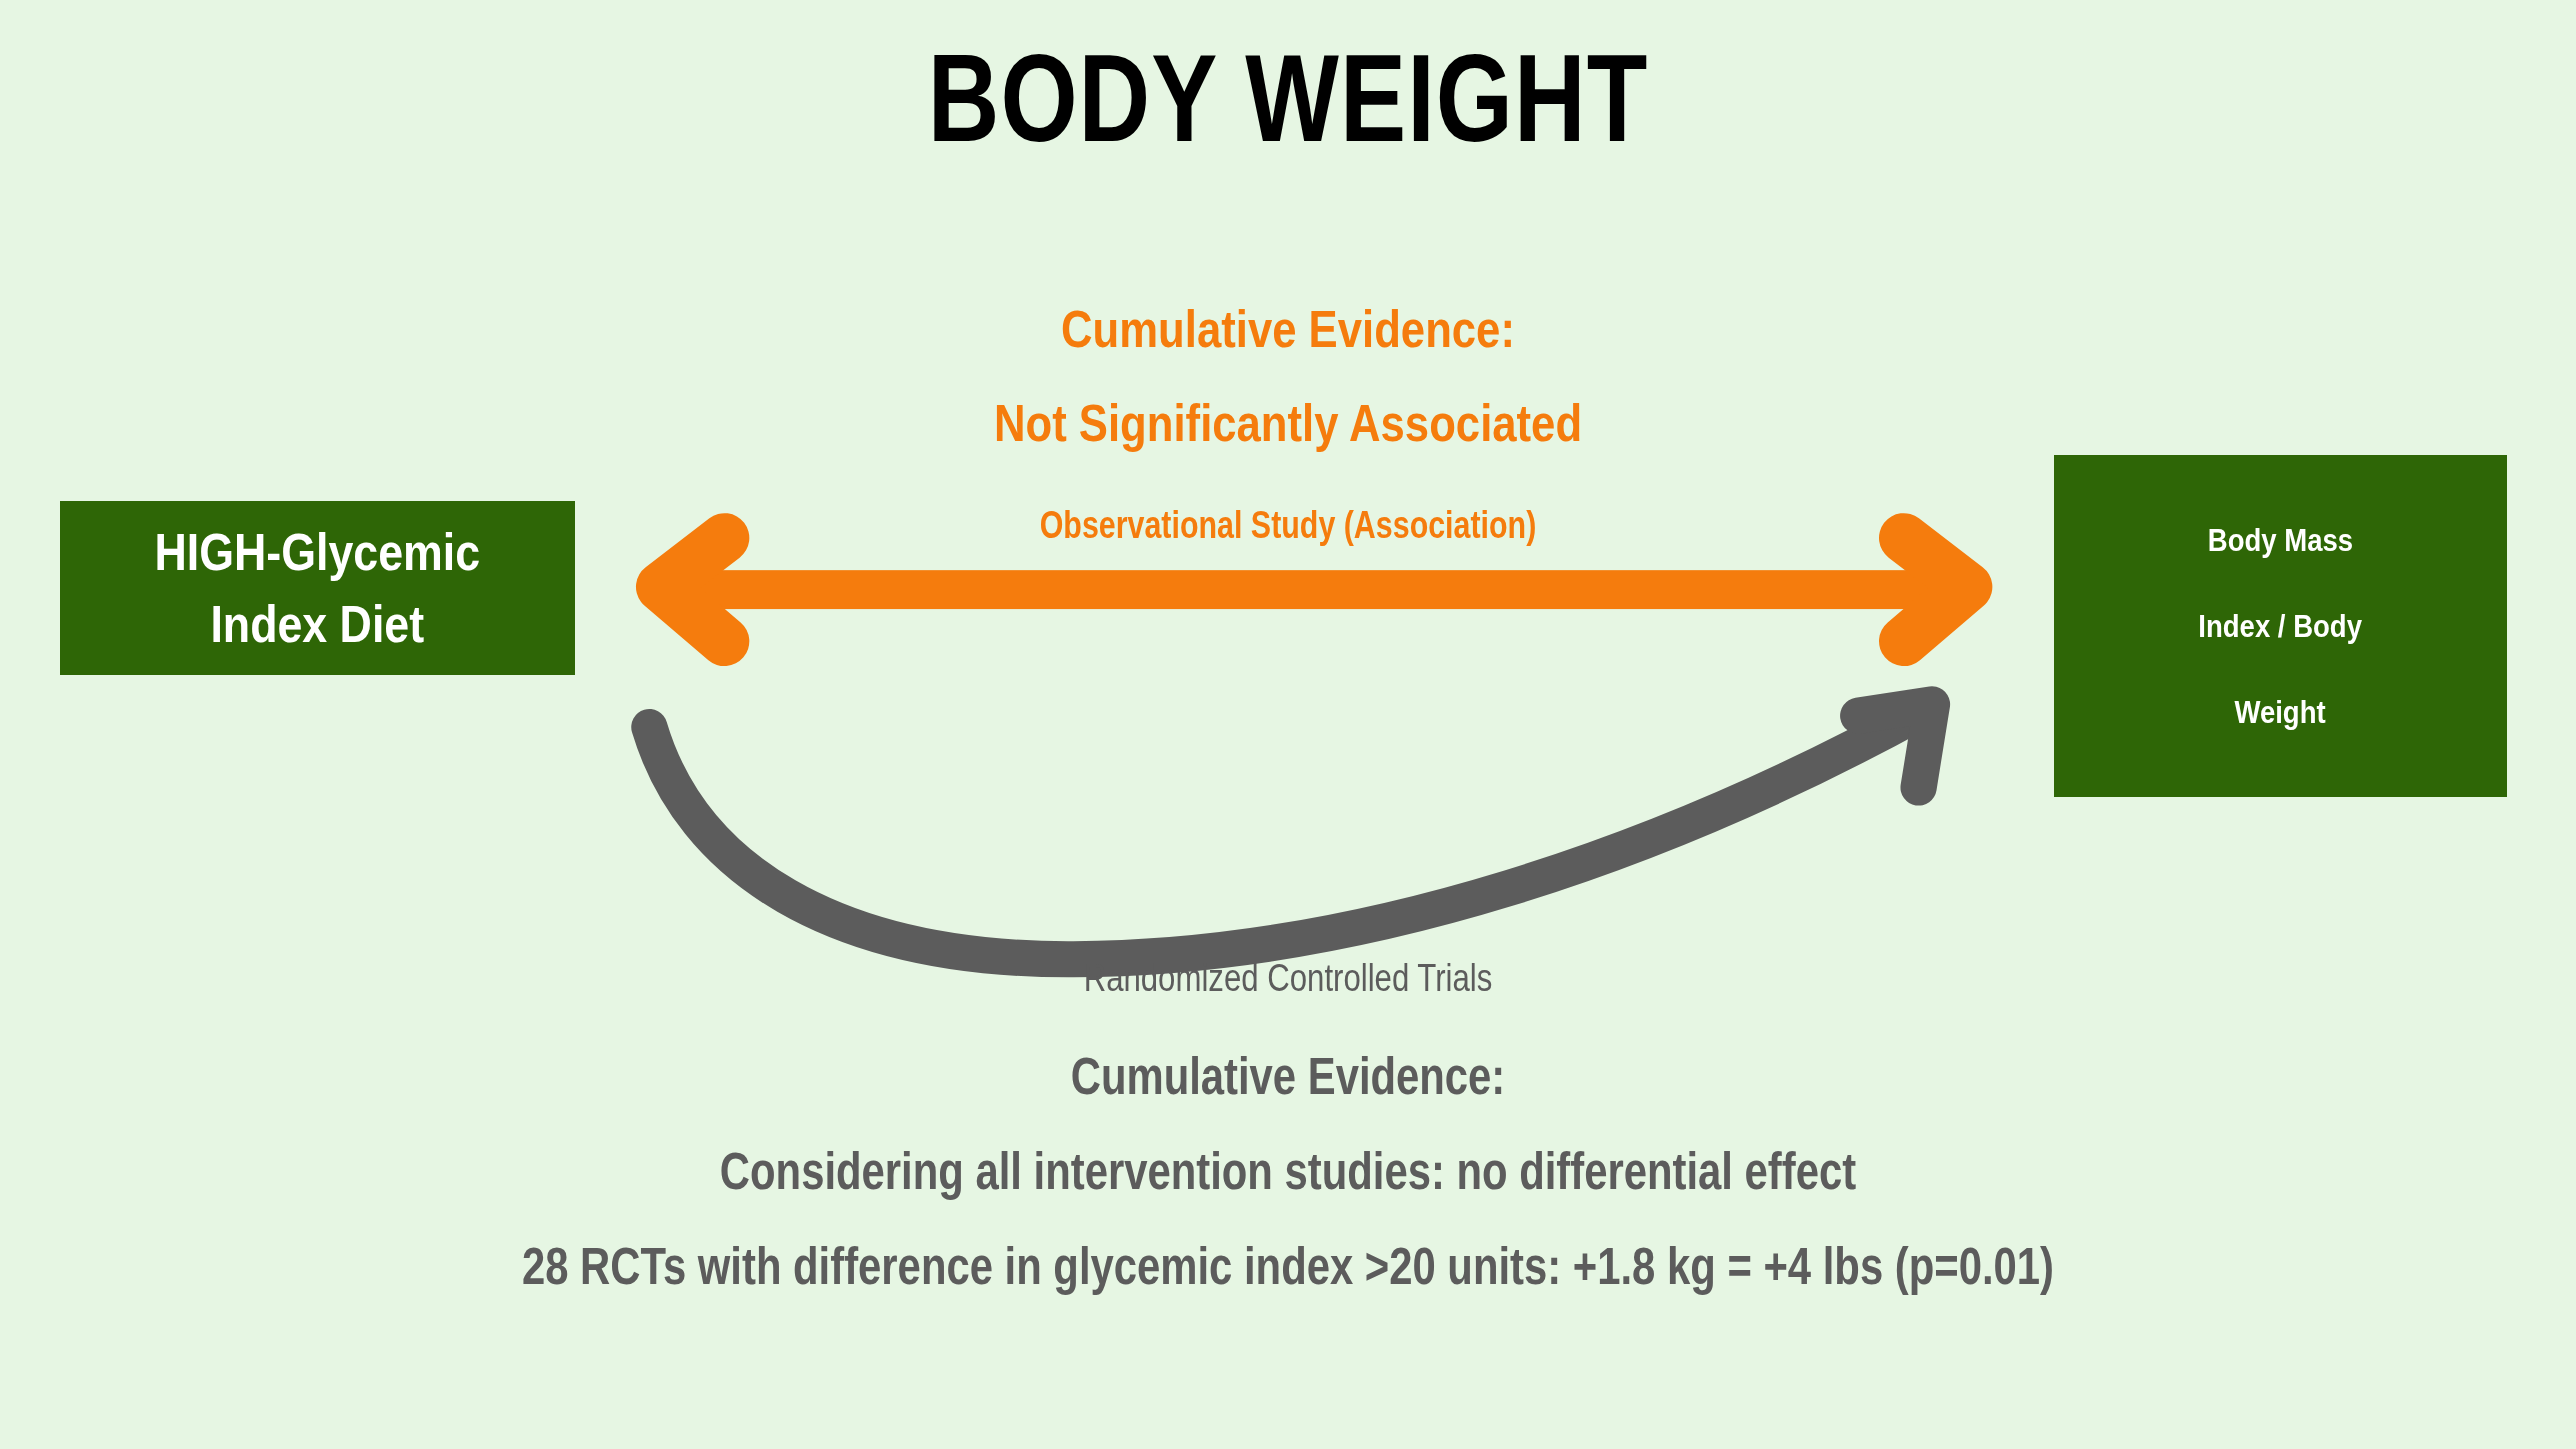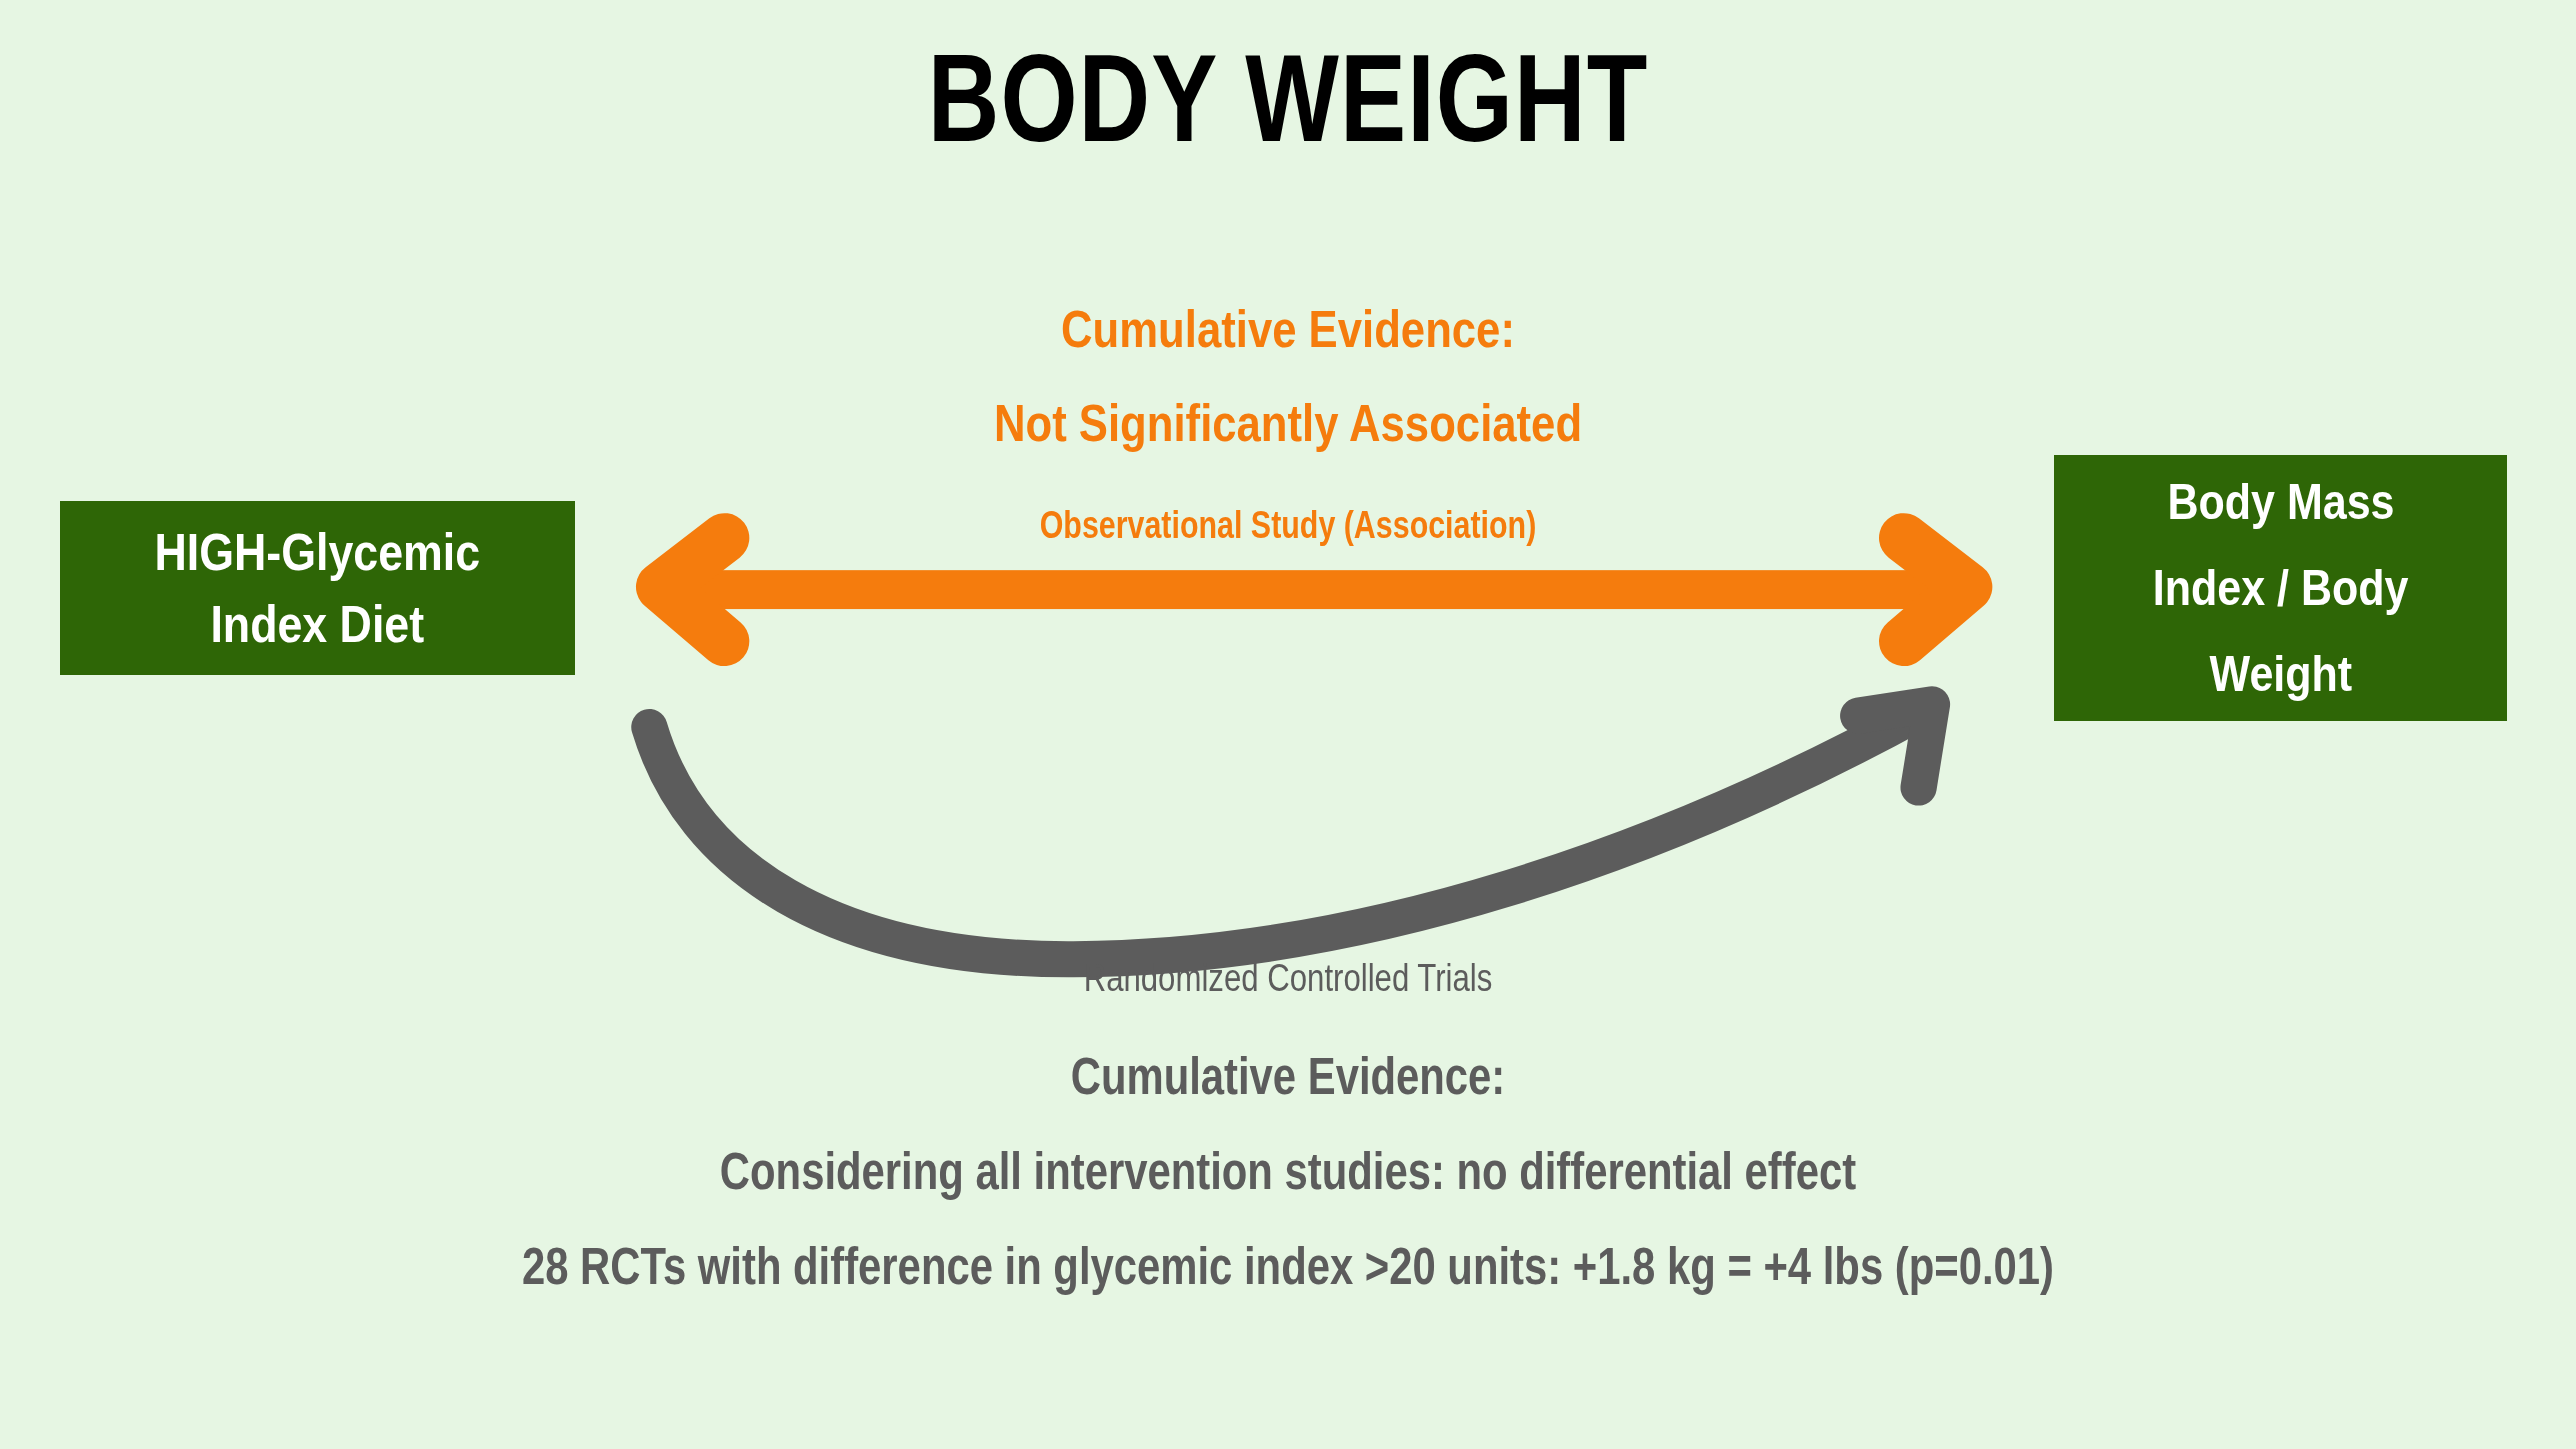--- a/index.html
+++ b/index.html
@@ -111,22 +111,22 @@
     top: 493px;
     width: 515px;
     height: 174px;
     font-size: 52px;
     line-height: 72px;
   }
   #box-right {
     left: 2054px;
     top: 447px;
     width: 453px;
-    height: 266px;
-    font-size: 50px;
+    height: 342px;
+    font-size: 32px;
     line-height: 86px;
   }
 
   
   #arrows {
     position: absolute;
     left: 0; top: 0;
     width: 2576px;
     height: 1449px;
     pointer-events: none;

